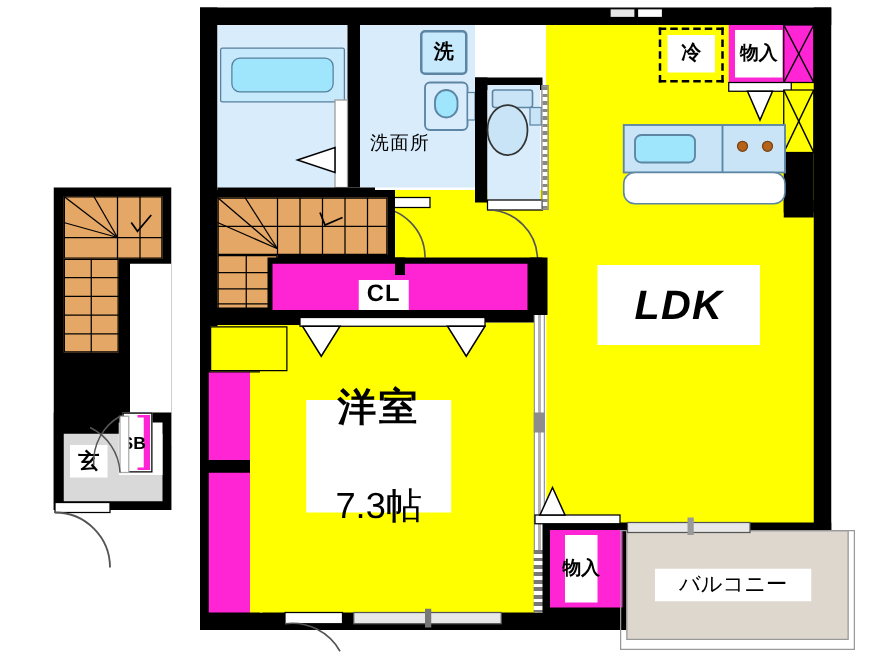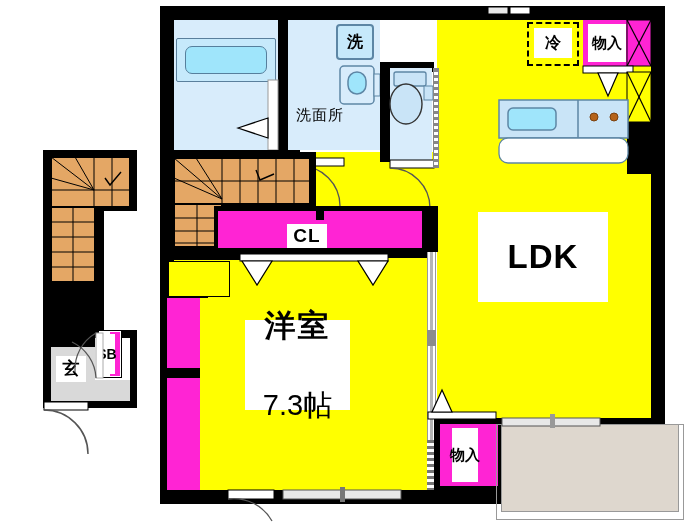--- a/index.html
+++ b/index.html
@@ -292,34 +292,37 @@
     <span>物入</span>
   </div>
   <svg style="left:0; top:0; width:700px; height:525px;">
     <rect x="428" y="412" width="68" height="7" fill="#fff" stroke="#000" stroke-width="1"></rect>
     <path d="M432,412 L452,412 L442,390 Z" fill="#fff" stroke="#000" stroke-width="1.2"></path>
   </svg>
 
   <div class="abs wall" style="left:506px; top:418px; width:159px; height:12px;"></div>
   <div class="abs fill-balc" style="left:501px; top:424px; width:178px; height:88px; border:1px solid #999;"></div>
   <div class="abs" style="left:496px; top:424px; width:188px; height:96px; border:1px solid #999;"></div>
+  <div class="label lbl-balc" style="left:524px; top:455px; width:125px; height:26px;">
+    <span>バルコニー</span>
+  </div>
 
   <svg style="left:0; top:0; width:700px; height:525px;">
     <rect x="502" y="418" width="98" height="8" fill="#e8e8e8" stroke="#555" stroke-width="1"></rect>
     <rect x="550" y="414" width="5" height="14" fill="#999"></rect>
   </svg>
 
   <svg style="left:0; top:0; width:700px; height:525px;">
     <rect x="283" y="490" width="118" height="9" fill="#e8e8e8" stroke="#555" stroke-width="1"></rect>
     <rect x="340" y="487" width="5" height="15" fill="#777"></rect>
   </svg>
 
   <svg style="left:0; top:0; width:700px; height:525px;">
     <rect x="228" y="490" width="46" height="9" fill="#fff" stroke="#000" stroke-width="1"></rect>
     <path d="M228,499 A44,44 0 0 1 272,521" fill="none" stroke="#555" stroke-width="1.3"></path>
   </svg>
 
   <div class="abs wall" style="left:168px; top:246px; width:48px; height:14px;"></div>
   <div class="abs wall" style="left:627px; top:160px; width:24px; height:14px;"></div>
 
-<div class="label" style="left: 478px; top: 212px; width: 130px; height: 90px; flex-direction: column;"><div class="lbl-ldk">LDK</div></div>
-    <div class="label" style="left: 245px; top: 320px; width: 105px; height: 90px; flex-direction: column; gap: 47px;"><div class="lbl-room">洋室</div><div class="lbl-room2">7.3帖</div></div>
+<div class="label" style="left: 478px; top: 212px; width: 130px; height: 64px; flex-direction: column; font-style: italic;"><div class="lbl-ldk">LDK</div></div>
+    <div class="label" style="left: 245px; top: 320px; width: 116px; height: 90px; flex-direction: column; gap: 47px;"><div class="lbl-room">洋室</div><div class="lbl-room2">7.3帖</div></div>
   </div>
 
 </body></html>

